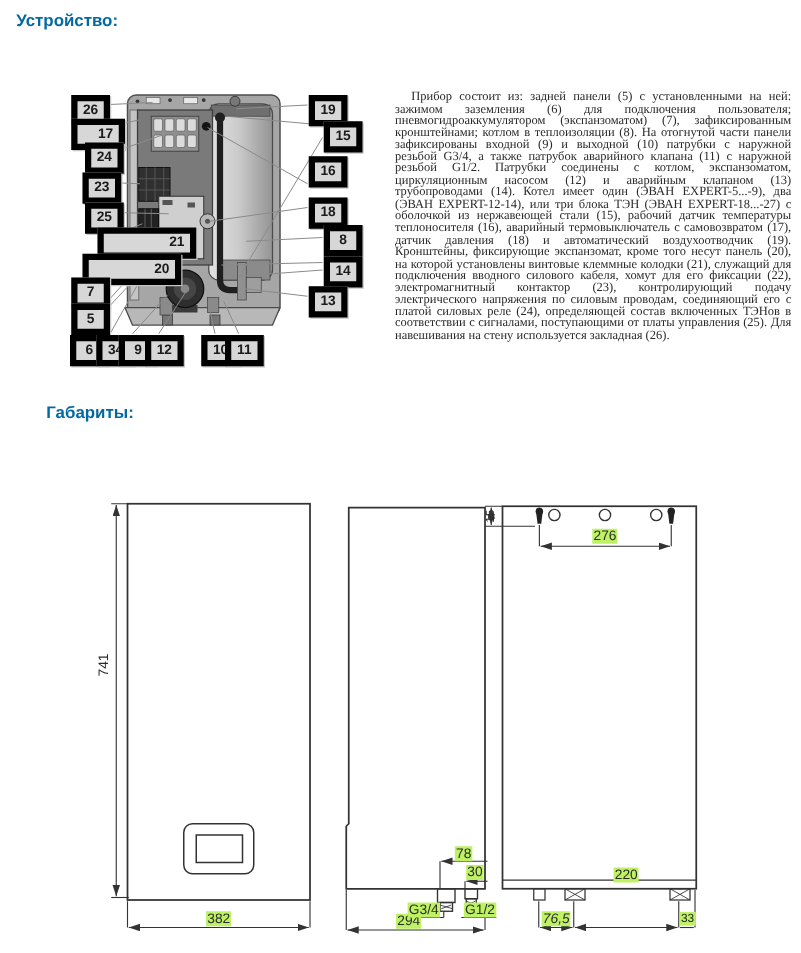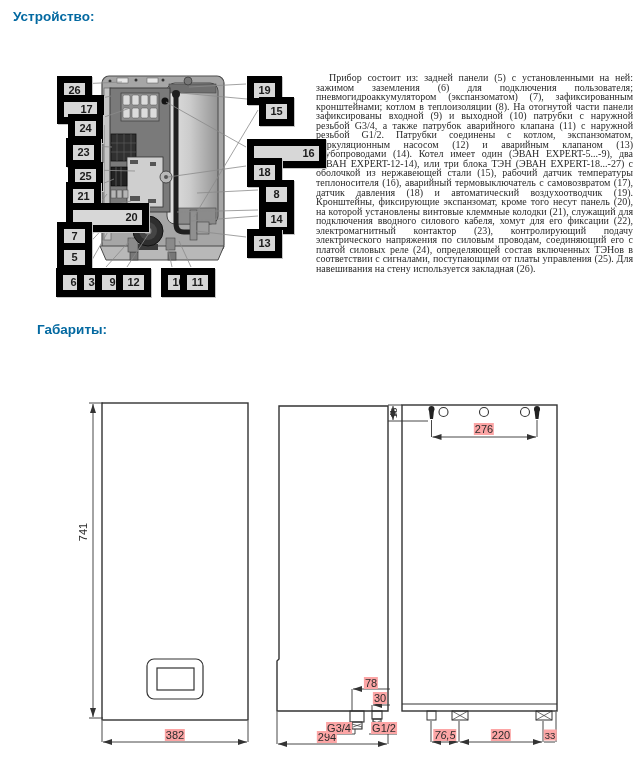--- a/index.html
+++ b/index.html
@@ -11,26 +11,26 @@
     position:absolute;left:13px;margin:0;
     font:bold 13.5px "Liberation Sans",sans-serif;color:#0369a1;
   }
   .desc{
     position:absolute;left:316px;top:73px;width:317px;
     font-family:"Liberation Serif",serif;font-size:10px;line-height:9.55px;
     color:#2a2a2a;text-align:justify;text-indent:13px;
   }
   .callout{
     position:absolute;width:21px;height:15px;
-    background:#d7d7d7;border:7px solid #000000;box-shadow:1px 1px 0 #c6c6c6;
+    background:#d7d7d7;border:5px solid #000000;box-shadow:1px 1px 0 #c6c6c6;
     font:bold 11px/15px "Liberation Sans",sans-serif;color:#1b1b1b;text-align:center;
   }
   .dim-label{
     position:absolute;font:11px "Liberation Sans",sans-serif;color:#2b2b2b;
-    white-space:nowrap;transform:translate(-50%,-50%);background:#fca5a5;padding:0 1px;
+    white-space:nowrap;transform:translate(-50%,-50%);background:#bef264;padding:0 1px;
   }
   .dim-label.rot{transform:translate(-50%,-50%) rotate(-90deg);background:transparent;}
   .dim-label.small{font-size:9.5px;}
   svg{position:absolute;}
 </style>
 </head>
 <body>
 
 <h2 class="heading" style="top:9px;">Устройство:</h2>
 <h2 class="heading" style="top:322px;padding-left:24px;">Габариты:</h2>
@@ -142,33 +142,33 @@
     <line x1="258" y1="216" x2="191" y2="221"></line>
     <line x1="246" y1="237" x2="196" y2="231"></line>
   </g>
 </svg>
 
 <div class="callout" style="left:57px;top:76px;">26</div>
 <div class="callout" style="left:57px;top:95px;padding-left:12px;">17</div>
 <div class="callout" style="left:68px;top:114px;">24</div>
 <div class="callout" style="left:66px;top:138px;">23</div>
 <div class="callout" style="left:68px;top:162px;">25</div>
-<div class="callout" style="left:66px;top:182px;">21</div>
+<div class="callout" style="left:78px;top:182px;padding-left:48px;">21</div>
 <div class="callout" style="left:66px;top:203px;padding-left:48px;">20</div>
 <div class="callout" style="left:57px;top:222px;">7</div>
 <div class="callout" style="left:57px;top:243px;">5</div>
 <div class="callout" style="left:56px;top:268px;">6</div>
 <div class="callout" style="left:77px;top:268px;">34</div>
 <div class="callout" style="left:95px;top:268px;">9</div>
 <div class="callout" style="left:116px;top:268px;">12</div>
 <div class="callout" style="left:161px;top:268px;">10</div>
 <div class="callout" style="left:180px;top:268px;">11</div>
 <div class="callout" style="left:247px;top:76px;">19</div>
 <div class="callout" style="left:259px;top:97px;">15</div>
-<div class="callout" style="left:247px;top:139px;padding-left:44px;">16</div>
+<div class="callout" style="left:247px;top:125px;">16</div>
 <div class="callout" style="left:247px;top:158px;">18</div>
 <div class="callout" style="left:259px;top:180px;">8</div>
 <div class="callout" style="left:259px;top:205px;">14</div>
 <div class="callout" style="left:247px;top:229px;">13</div>
 
 <svg style="left:60px;top:395px;" width="520" height="365" viewBox="60 395 520 365">
   <defs>
     <marker id="ah" markerWidth="10" markerHeight="8" refX="9" refY="3" orient="auto" markerUnits="userSpaceOnUse">
       <path d="M0,0 L9,3 L0,6 Z" fill="#333"></path>
     </marker>
@@ -254,14 +254,14 @@
 <span class="dim-label rot" style="left:83px;top:532px;">741</span>
 <span class="dim-label" style="left:175px;top:735px;">382</span>
 <span class="dim-label" style="left:327px;top:737px;">294</span>
 <span class="dim-label" style="left:371px;top:683px;">78</span>
 <span class="dim-label" style="left:380px;top:698px;">30</span>
 <span class="dim-label" style="left:339px;top:728px;">G3/4</span>
 <span class="dim-label" style="left:384px;top:728px;">G1/2</span>
 <span class="dim-label rot small" style="left:393px;top:413px;">15</span>
 <span class="dim-label" style="left:484px;top:429px;">276</span>
 <span class="dim-label" style="left:445px;top:735px;font-style:italic;">76,5</span>
-<span class="dim-label" style="left:501px;top:735px;">220</span>
+<span class="dim-label" style="left:501px;top:700px;">220</span>
 <span class="dim-label small" style="left:550px;top:735px;">33</span>
 
 </body></html>

